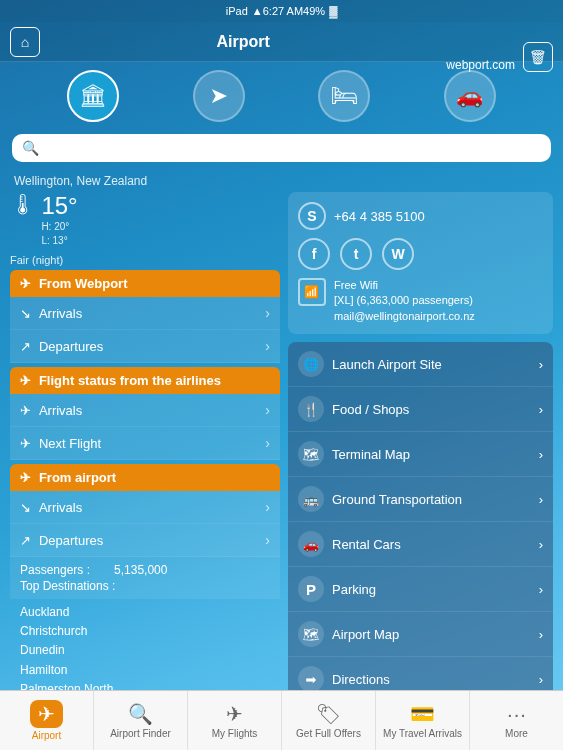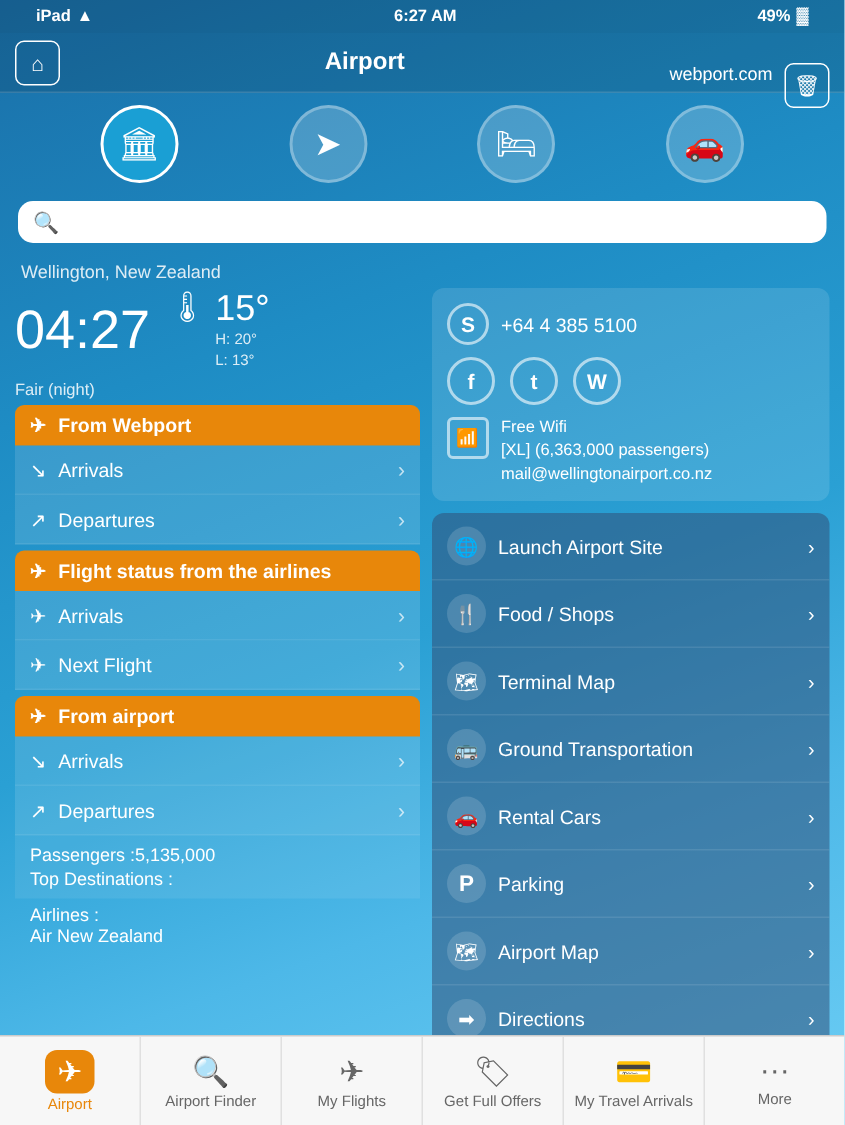--- a/index.html
+++ b/index.html
@@ -11,25 +11,25 @@
       overflow: hidden;
       position: relative;
     }
 
     
     .status-bar {
       height: 22px;
       background: rgba(0,0,0,0.15);
       display: flex;
       align-items: center;
-      justify-content: space-between;
+      justify-content: center;
       padding: 0 24px;
       font-size: 11px;
       color: white;
-      font-weight: 700;
+      font-weight: 400;
     }
     .status-left { display: flex; align-items: center; gap: 4px; }
     .status-right { display: flex; align-items: center; gap: 4px; }
 
     
     .nav-bar {
       height: 40px;
       background: rgba(0,0,0,0.12);
       display: flex;
       align-items: center;
@@ -44,21 +44,21 @@
       display: flex; align-items: center; justify-content: center;
       color: white; font-size: 14px;
       cursor: pointer;
     }
     .nav-title {
       color: white;
       font-size: 16px;
       font-weight: 600;
     }
     .nav-right {
-      display: flex; align-items: flex-start; gap: 8px; margin-top: 31px;
+      display: flex; align-items: flex-end; gap: 8px; margin-top: 31px;
     }
     .nav-webport {
       color: white;
       font-size: 12px;
     }
     .nav-trash {
       width: 30px; height: 30px;
       border: 1.5px solid white;
       border-radius: 6px;
       display: flex; align-items: center; justify-content: center;
@@ -203,21 +203,21 @@
     .menu-item-left { display: flex; align-items: center; gap: 8px; }
     .menu-chevron { font-size: 14px; opacity: 0.7; }
 
     
     .passengers-info {
       background: rgba(255,255,255,0.08);
       padding: 6px 10px;
       color: white;
       font-size: 12px;
     }
-    .passengers-info .row { display: flex; gap: 0; margin-bottom: 2px; }
+    .passengers-info .row { display: flex; gap: 24px; margin-bottom: 2px; }
     .destinations-list { font-size: 12px; color: white; padding: 4px 10px; }
     .destinations-list div { line-height: 1.6; }
     .airlines-list { font-size: 12px; color: white; padding: 4px 10px; }
 
     
     .right-panel {
       flex: 1;
     }
 
     
@@ -391,21 +391,20 @@
 <div class="airport-info">
   <div class="airport-location">Wellington, New Zealand</div>
 </div>
 
 <div class="main-content">
 
   <div class="left-panel">
 
     <div class="info-row">
       <div class="time-weather">
-        <span class="clock-display">04:27</span>
         <div class="weather-info">
           <span class="thermometer-icon">🌡</span>
           <div>
             <div class="temp-main">15°</div>
             <div class="temp-hilo">H: 20°</div>
             <div class="temp-hilo">L: 13°</div>
           </div>
         </div>
       </div>
     </div>
@@ -470,20 +469,27 @@
 
     <div class="passengers-info">
       <div class="row">
         <span>Passengers :</span>
         <span>5,135,000</span>
       </div>
       <div>
         <span>Top  Destinations :</span>
       </div>
     </div>
+    <div class="destinations-list">
+      <div>Auckland</div>
+      <div>Christchurch</div>
+      <div>Dunedin</div>
+      <div>Hamilton</div>
+      <div>Palmerston North</div>
+    </div>
     <div class="airlines-list">
       <div>Airlines :</div>
       <div>Air New Zealand</div>
 
     </div>
   </div>
 
   <div class="right-panel">
 
     <div class="contact-card">

